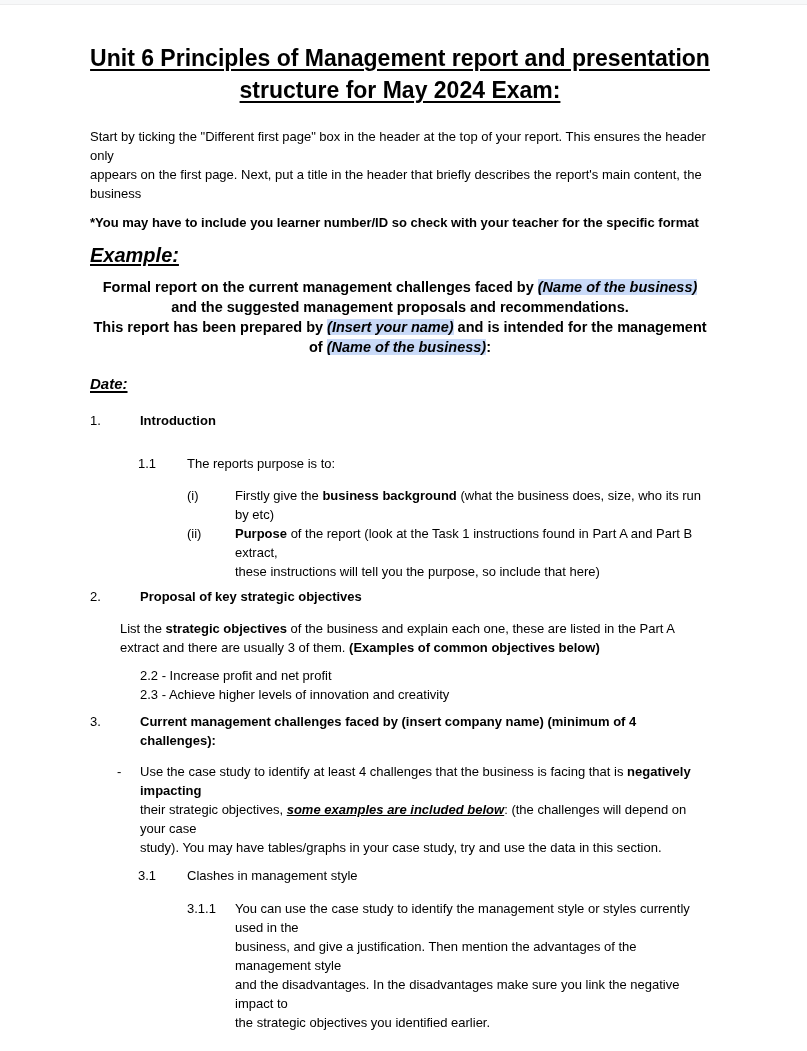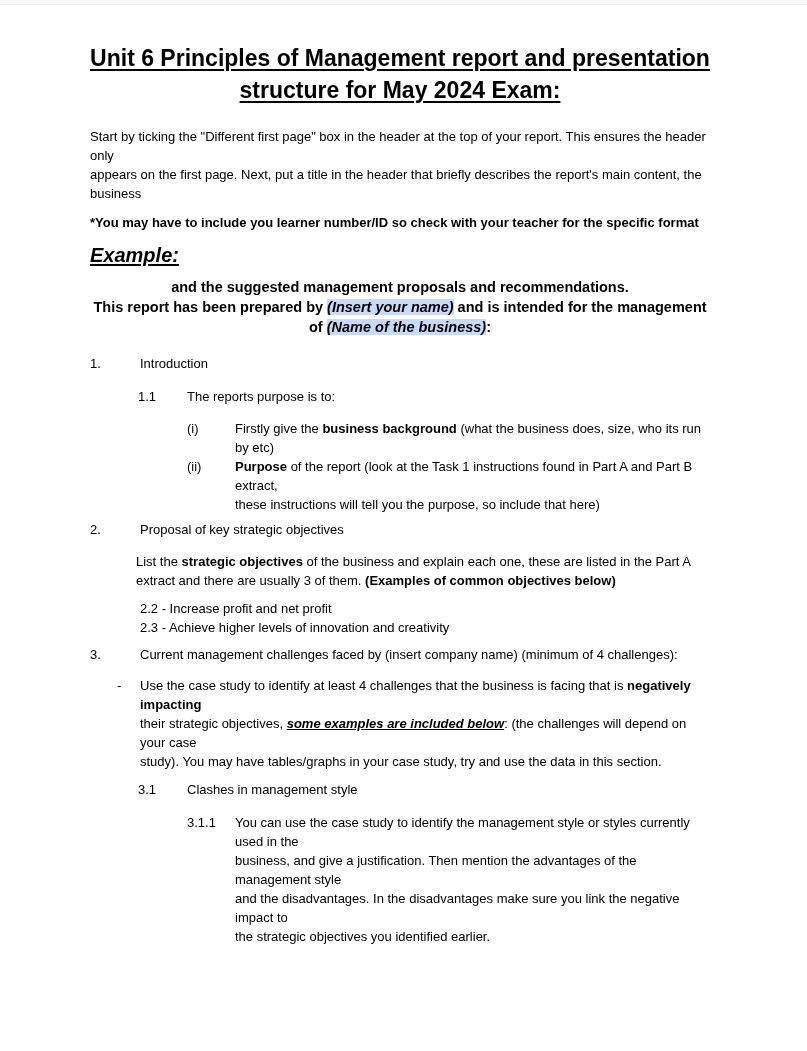--- a/index.html
+++ b/index.html
@@ -32,28 +32,28 @@
   .h { background:#c9daf8; }
 
   .row { display:flex; align-items:flex-start; }
   .n1 { width:50px; flex:none; }
   .l2 { margin-left:48px; }
   .n2 { width:49px; flex:none; }
   .l3 { margin-left:97px; }
   .n3 { width:48px; flex:none; }
   .bullet-row { margin-left:27px; }
   .bm { width:23px; flex:none; }
-  .sec-heading { font-weight:normal; }
+  .sec-heading { font-weight:bold; }
   .txt { flex:1 1 auto; min-width:0; }
 
   .s1-row { margin-top:17px; }
-  .r-1-1 { margin-top:14px; }
+  .r-1-1 { margin-top:24px; }
   .r-subs { margin-top:13px; }
   .s2-row { margin-top:6px; }
-  .s2-para { margin-top:13px; margin-left:46px; }
+  .s2-para { margin-top:13px; margin-left:30px; }
   .s2-list { margin-top:9px; margin-left:50px; }
   .s3-row { margin-top:8px; }
   .s3-bullet { margin-top:12px; }
   .r-3-1 { margin-top:9px; }
   .r-3-1-1 { margin-top:14px; }
 </style>
 </head>
 <body>
 
 <div class="page">
@@ -70,25 +70,29 @@
         <span class="line"><span>appears on the first page. Next, put a title in the header that briefly describes the report's main content, the business</span></span>
       </div>
 
     <div class="note">*You may have to include you learner number/ID so check with your teacher for the specific format</div>
 
     <div class="example-heading">
       <span>Example:</span>
     </div>
 
     <div class="example-block">
+        <span class="line"><span>Formal report on the current management challenges faced by </span><span class="i h">(Name of the business)</span></span>
         <span class="line"><span>and the suggested management proposals and recommendations.</span></span>
         <span class="line"><span>This report has been prepared by </span><span class="i h">(Insert your name)</span><span> and is intended for the management</span></span>
         <span class="line"><span>of </span><span class="i h">(Name of the business)</span><span>:</span></span>
       </div>
 
+    <div class="date-heading">
+      <span>Date:</span>
+    </div>
 
     <div class="row s1-row">
       <span class="n1">1.</span>
       <span class="sec-heading txt">Introduction</span>
     </div>
 
     <div class="row l2 r-1-1">
       <span class="n2">1.1</span>
       <span class="txt">The reports purpose is to:</span>
     </div>

